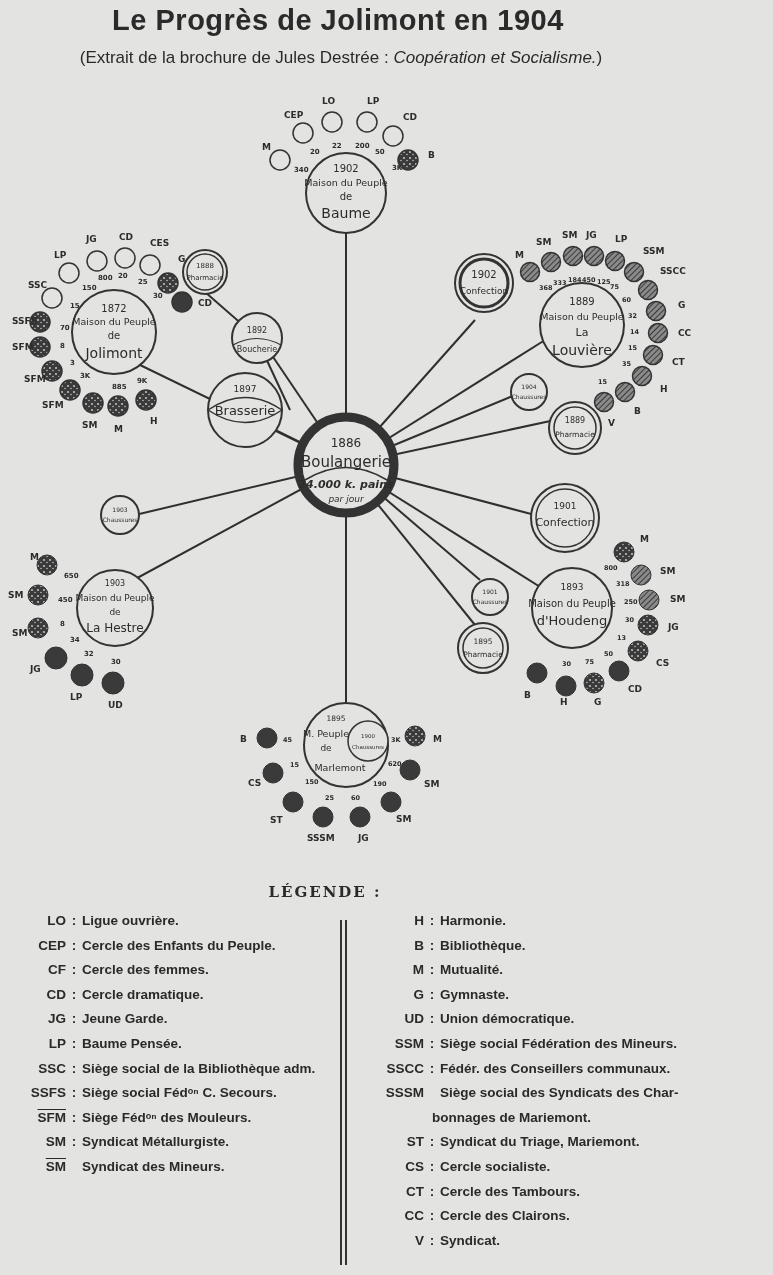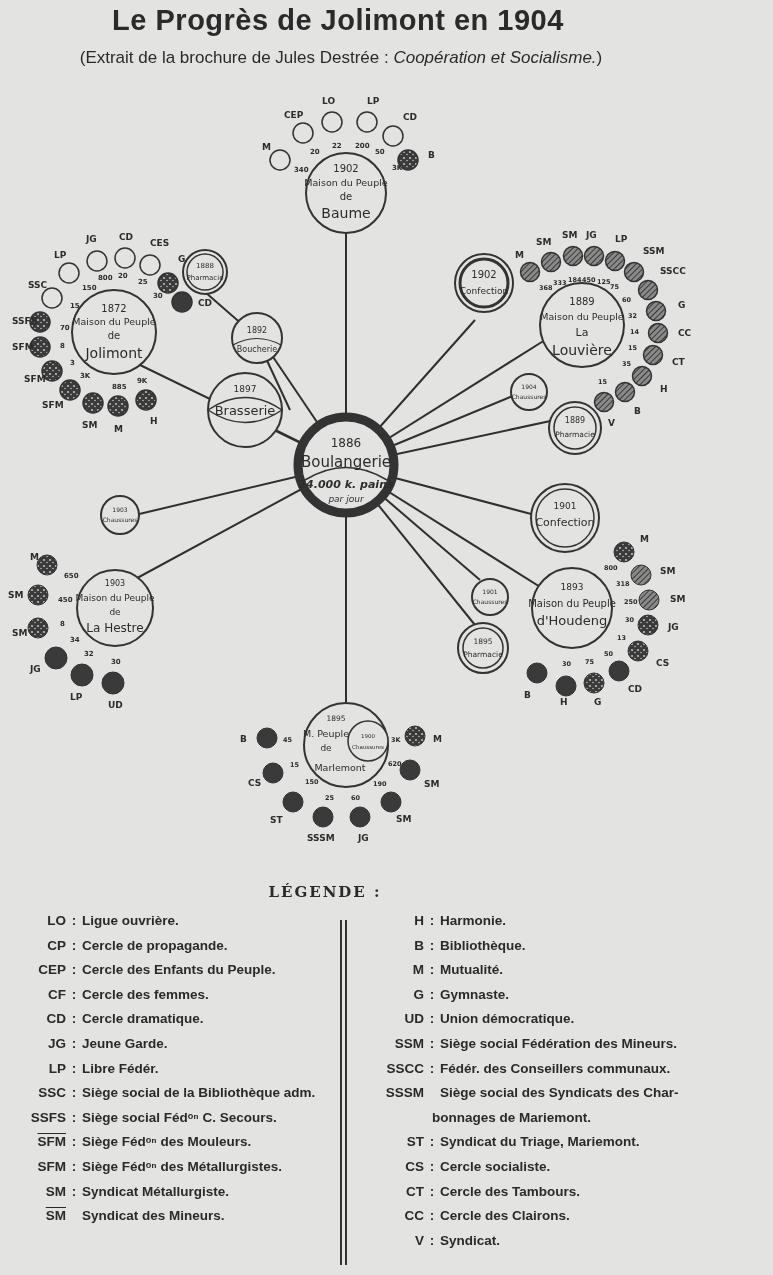--- a/index.html
+++ b/index.html
@@ -363,30 +363,28 @@
       <text x="391" y="742" font-size="6.5">3K</text>
     </g>
   </g>
 </svg>
 
 <div class="lg-head">LÉGENDE :</div>
 <div class="divider"></div>
 
 <div class="legend" id="legend-left">
   <div class="row"><span class="abbr">LO</span><span class="sep">:</span><span>Ligue ouvrière.</span></div>
-  <div class="row"><span class="abbr">CP</span><span class="sep">:</span><span>Cercle de propagande.</span></div>
   <div class="row"><span class="abbr">CEP</span><span class="sep">:</span><span>Cercle des Enfants du Peuple.</span></div>
   <div class="row"><span class="abbr">CF</span><span class="sep">:</span><span>Cercle des femmes.</span></div>
   <div class="row"><span class="abbr">CD</span><span class="sep">:</span><span>Cercle dramatique.</span></div>
   <div class="row"><span class="abbr">JG</span><span class="sep">:</span><span>Jeune Garde.</span></div>
-  <div class="row"><span class="abbr">LP</span><span class="sep">:</span><span>Libre Fédér.</span></div>
+  <div class="row"><span class="abbr">LP</span><span class="sep">:</span><span>Baume Pensée.</span></div>
   <div class="row"><span class="abbr">SSC</span><span class="sep">:</span><span>Siège social de la Bibliothèque adm.</span></div>
   <div class="row"><span class="abbr">SSFS</span><span class="sep">:</span><span>Siège social Fédᵒⁿ C. Secours.</span></div>
   <div class="row"><span class="abbr" style="text-decoration:overline">SFM</span><span class="sep">:</span><span>Siège Fédᵒⁿ des Mouleurs.</span></div>
-  <div class="row"><span class="abbr">SFM</span><span class="sep">:</span><span>Siège Fédᵒⁿ des Métallurgistes.</span></div>
   <div class="row"><span class="abbr">SM</span><span class="sep">:</span><span>Syndicat Métallurgiste.</span></div>
   <div class="row"><span class="abbr" style="text-decoration:overline">SM</span><span class="sep"></span><span>Syndicat des Mineurs.</span></div>
 </div>
 
 <div class="legend" id="legend-right">
   <div class="row"><span class="abbr">H</span><span class="sep">:</span><span>Harmonie.</span></div>
   <div class="row"><span class="abbr">B</span><span class="sep">:</span><span>Bibliothèque.</span></div>
   <div class="row"><span class="abbr">M</span><span class="sep">:</span><span>Mutualité.</span></div>
   <div class="row"><span class="abbr">G</span><span class="sep">:</span><span>Gymnaste.</span></div>
   <div class="row"><span class="abbr">UD</span><span class="sep">:</span><span>Union démocratique.</span></div>

